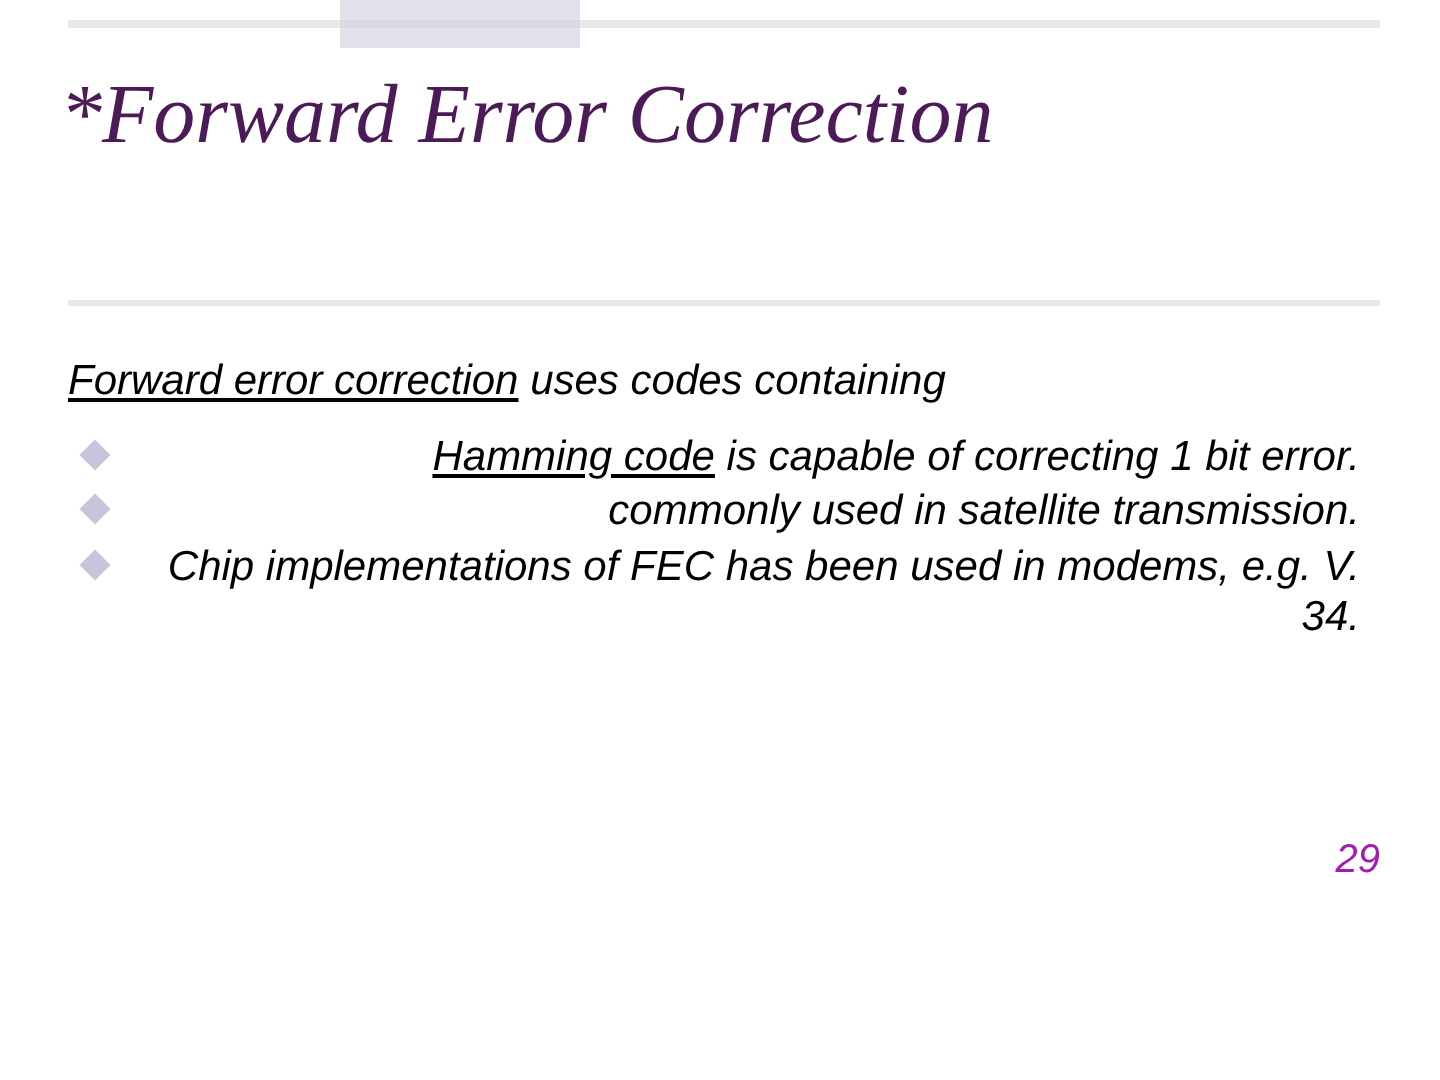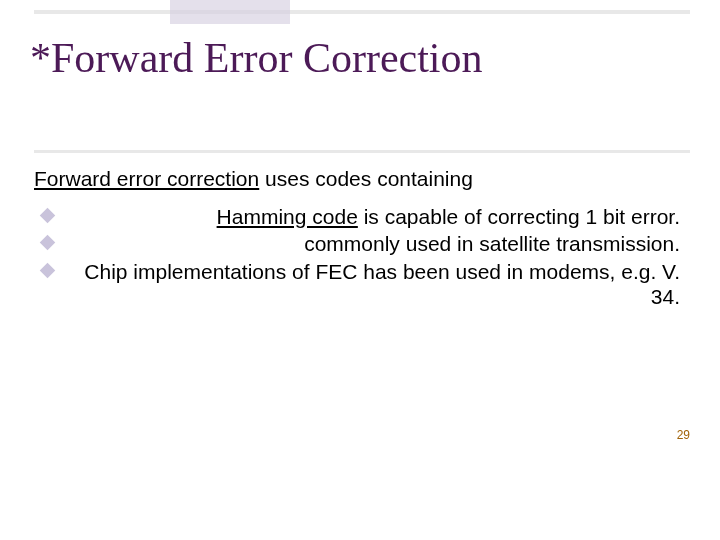--- a/index.html
+++ b/index.html
@@ -10,20 +10,21 @@
     background: #ffffff;
     font-family: Verdana, Geneva, sans-serif;
     overflow: hidden;
     position: relative;
   }
   .slide {
     width: 720px;
     height: 460px;
     position: relative;
     box-sizing: border-box;
+    font-style: italic;
   }
   .deco-bar {
     position: absolute;
     top: 0;
     left: 170px;
     width: 120px;
     height: 24px;
     background: #d5cfe1;
     opacity: 0.65;
   }
@@ -57,21 +58,21 @@
   .body {
     position: absolute;
     top: 162px;
     left: 34px;
     right: 40px;
     color: #000000;
     font-size: 21px;
     line-height: 1.22;
   }
   .intro {
-    margin: 4px 0 12px 0;
+    margin: 16px 0 12px 0;
     padding-left: 0;
   }
   .intro .indent {
     display: block;
     padding-left: 48px;
   }
   .link {
     text-decoration: underline;
     color: inherit;
   }
@@ -93,22 +94,22 @@
     top: 6px;
     width: 11px;
     height: 11px;
     background: #c9c3db;
     transform: rotate(45deg);
   }
   .page-num {
     position: absolute;
     bottom: 18px;
     right: 30px;
-    font-size: 12px;
-    color: #a16207;
+    font-size: 20px;
+    color: #a21caf;
   }
 </style>
 </head>
 <body>
 
 <div class="slide">
   <div class="title-line"></div>
   <div class="deco-bar"></div>
 
   <div class="title">*Forward Error Correction</div>

